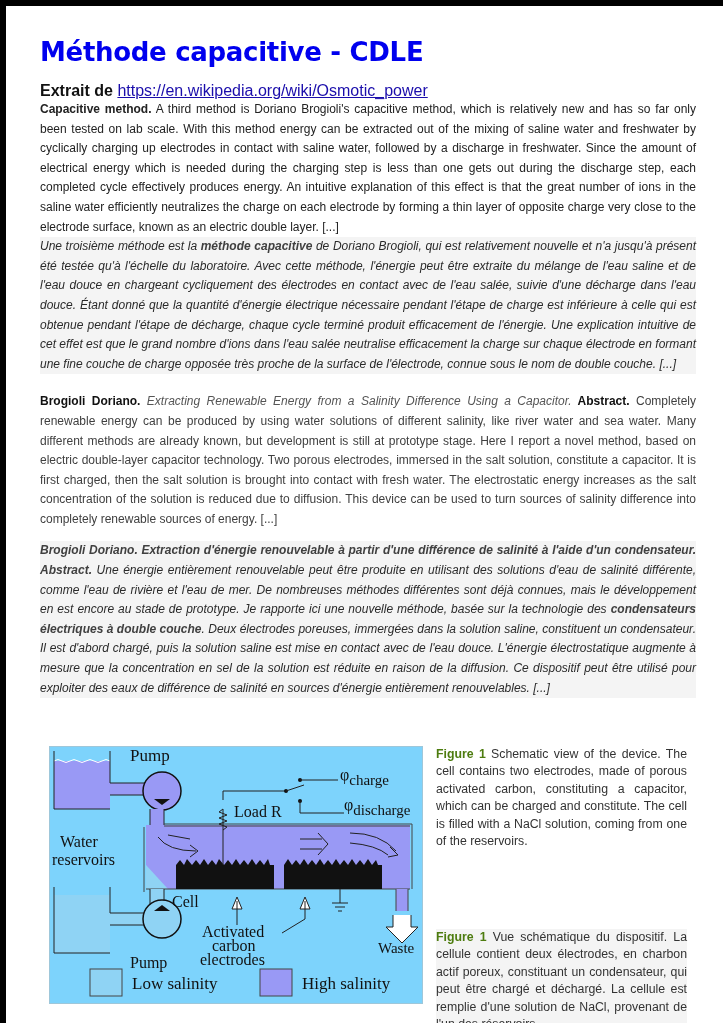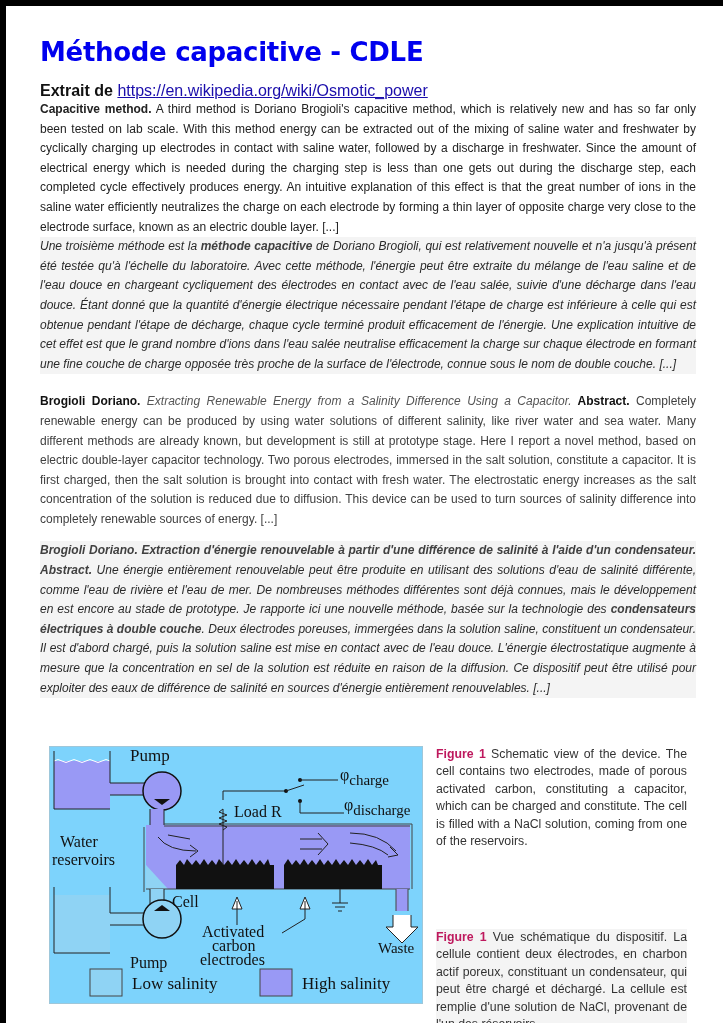--- a/index.html
+++ b/index.html
@@ -27,21 +27,21 @@
   .fr { background: #f4f4f4; font-style: italic; color: #2a2a2a; }
   .fr b { color: #404040; }
   .en-gray { color: #404040; }
   .fig-area { position: absolute; left: 43px; top: 740px; width: 372px; height: 256px; border: 1px solid #9ec7da; background: #7dd3fc; }
   .caption {
     position: absolute; left: 430px; top: 740px; width: 251px;
     font-family: "Liberation Sans", sans-serif; font-size: 12.3px; line-height: 17.4px;
     text-align: justify; color: #333;
   }
   .caption.fr2 { top: 923px; background: #f4f4f4; }
-  .caption b { color: #be185d; }
+  .caption b { color: #4d7c0f; }
   svg text { font-family: "Liberation Serif", serif; fill: #111; }
 </style>
 </head>
 <body>
 
 <div class="page">
   <div class="content">
     <h1>Méthode capacitive - CDLE</h1>
 
     <div class="src">

